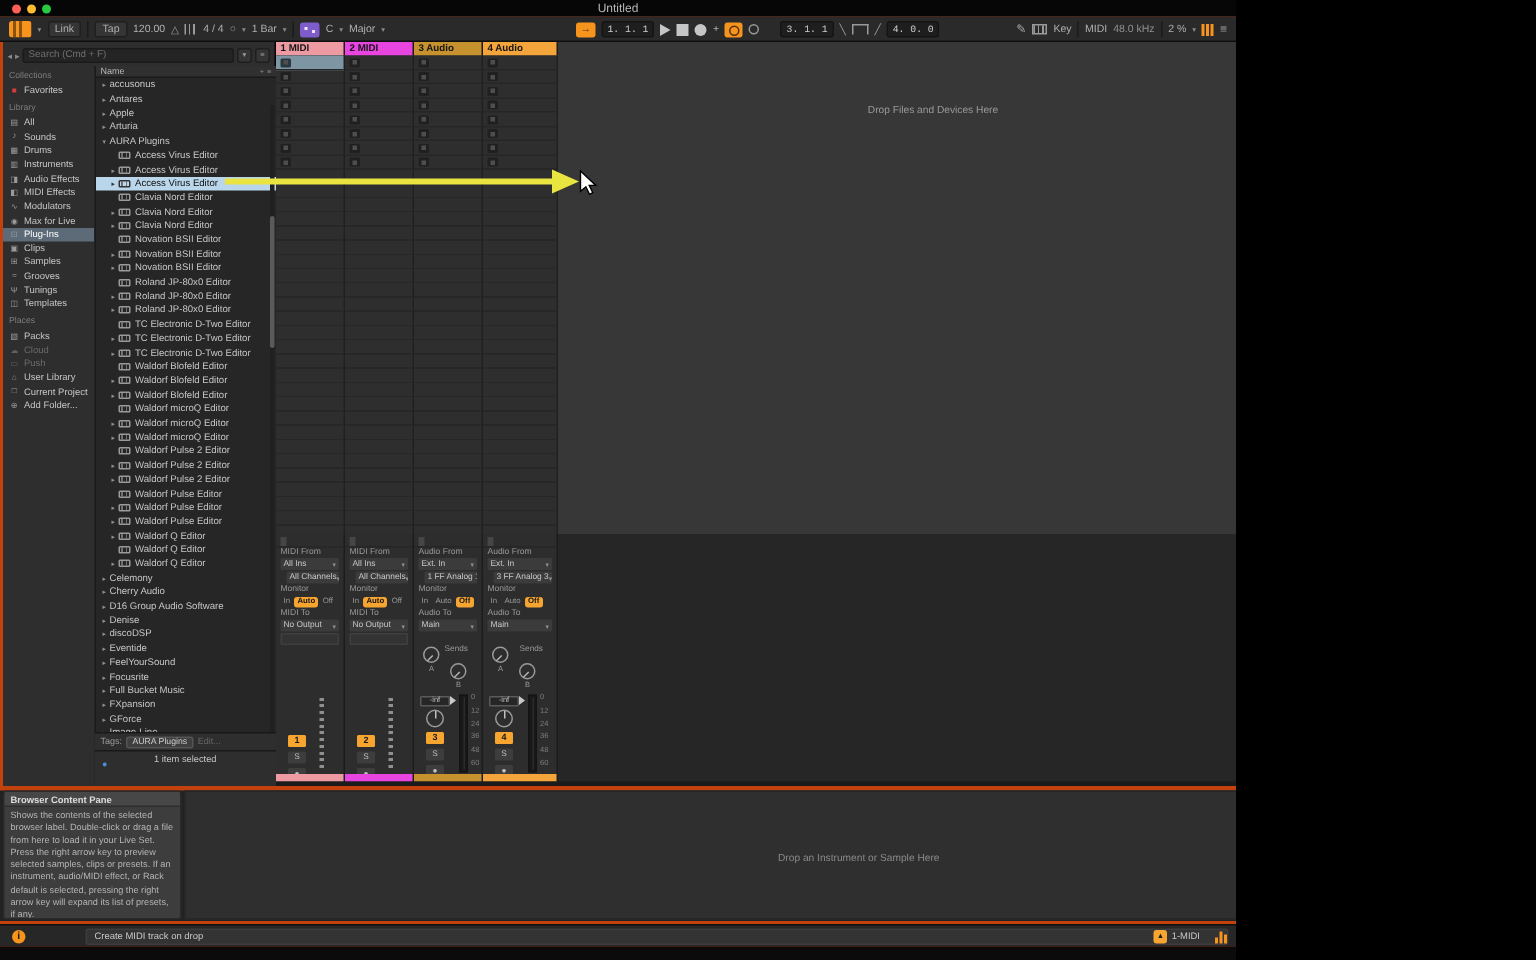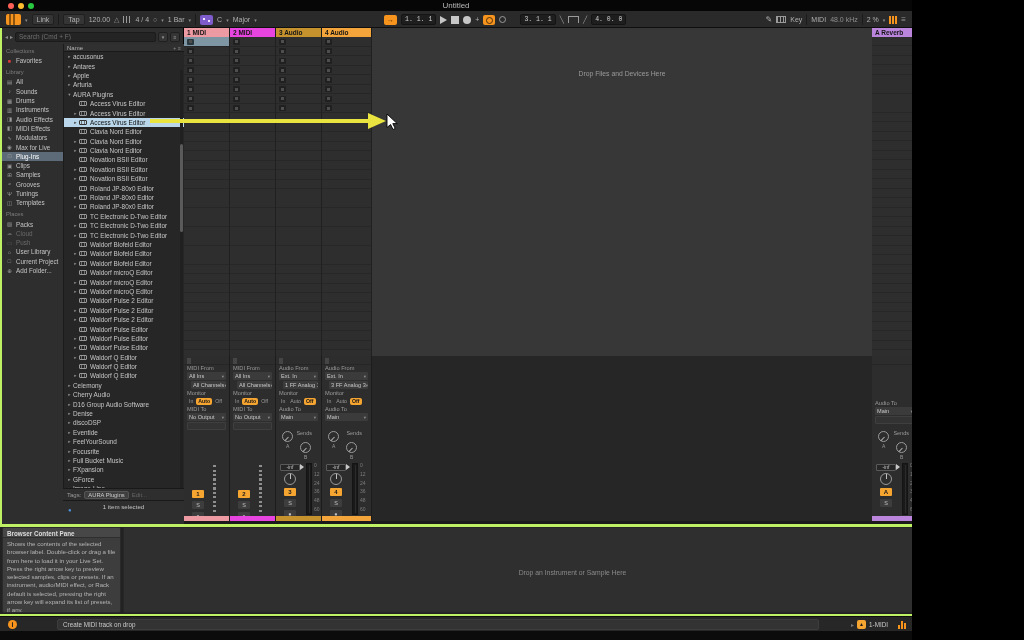--- a/index.html
+++ b/index.html
@@ -1,17 +1,17 @@
 <!DOCTYPE html>
 <html><head>
 <meta charset="utf-8">
 <style>
 *{margin:0;padding:0;box-sizing:border-box}
 html,body{background:#000}
-#root{position:relative;width:912px;height:640px;background:#bef264;font-family:"Liberation Sans",sans-serif;overflow:hidden}
+#root{position:relative;width:824px;height:640px;background:#c2410c;font-family:"Liberation Sans",sans-serif;overflow:hidden}
 
 .titlebar{position:absolute;left:0;top:0;width:100%;height:11px;background:#060606;z-index:5}
 .light{position:absolute;top:3px;width:6px;height:6px;border-radius:50%}
 .wintitle{position:absolute;top:1px;left:0;width:100%;text-align:center;font-size:8px;color:#b8b8b8}
 
 .toolbar{position:absolute;left:0;top:11px;width:100%;height:17px;background:#2a2a2a;border-bottom:1px solid #0f0f0f;z-index:5}
 .tgroup{position:absolute;top:3px;height:11px;display:flex;align-items:center;gap:4px}
 .tbtn{background:#353535;border:1px solid #1f1f1f;border-radius:2px;color:#b0b0b0;font-size:7px;padding:0 4px;height:11px;display:flex;align-items:center;white-space:nowrap}
 .tdisp{background:#1e1e1e;border:1px solid #141414;border-radius:2px;color:#cfcfcf;font-size:6.5px;font-family:"Liberation Mono",monospace;padding:0 3px;height:11px;display:flex;align-items:center;white-space:nowrap}
 .tlabel{color:#b0b0b0;font-size:7px;white-space:nowrap}

